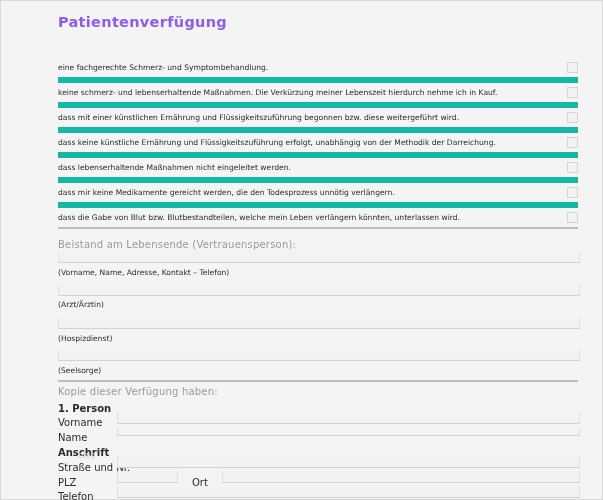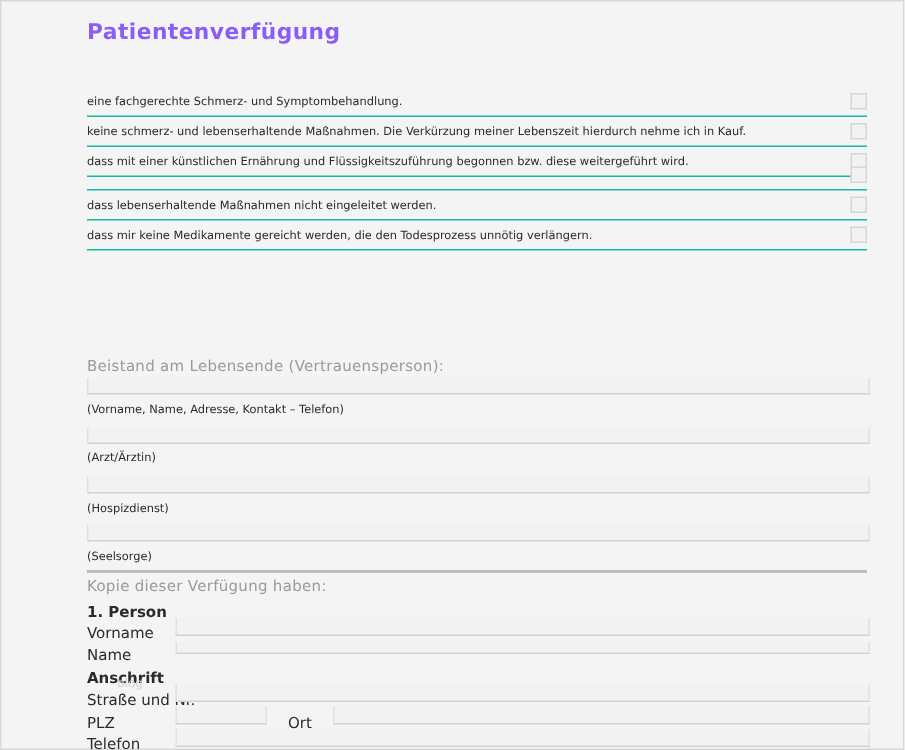--- a/index.html
+++ b/index.html
@@ -13,21 +13,21 @@
     .frame {
       position: absolute; left: 0; top: 0; width: 601px; height: 498px;
       border: 1px solid #d8d8d8; background: #f4f4f4;
     }
     .title {
       position: absolute; left: 58px; top: 14px;
       font-size: 14.5px; font-weight: bold; letter-spacing: 0.3px; color: #8b5cf6;
     }
     .rows { position: absolute; left: 58px; top: 58px; width: 520px; }
     .row {
-      position: relative; border-bottom: 1px solid #14b8a6;
+      position: relative; border-bottom: 6px solid #14b8a6;
       font-size: 7.6px; line-height: 11px; color: #2a2a2a;
       padding: 4px 30px 4px 0;
     }
     .row .cb {
       position: absolute; right: 0; bottom: 4px;
       width: 9px; height: 9px; border: 1px solid #d6d6d6; background: #f2f2f2;
     }
     .row.last { border-bottom: 2px solid #bdbdbd; }
     .sec-head {
       position: absolute; left: 58px; font-size: 10px; color: #9a9a9a; letter-spacing: 0.2px;
@@ -52,23 +52,24 @@
 <body>
 
 <div class="frame"></div>
 
 <div class="title">Patientenverfügung</div>
 
 <div class="rows">
   <div class="row"><span>eine fachgerechte Schmerz- und Symptombehandlung.</span><span class="cb"></span></div>
   <div class="row"><span>keine schmerz- und lebenserhaltende Maßnahmen. Die Verkürzung meiner Lebenszeit hierdurch nehme ich in Kauf.</span><span class="cb"></span></div>
   <div class="row"><span>dass mit einer künstlichen Ernährung und Flüssigkeitszuführung begonnen bzw. diese weitergeführt wird.</span><span class="cb"></span></div>
-  <div class="row"><span class="cb"></span></div>
+  <div class="row"><span>dass keine künstliche Ernährung und Flüssigkeitszuführung erfolgt, unabhängig von der Methodik der Darreichung.</span><span class="cb"></span></div>
   <div class="row"><span>dass lebenserhaltende Maßnahmen nicht eingeleitet werden.</span><span class="cb"></span></div>
   <div class="row"><span>dass mir keine Medikamente gereicht werden, die den Todesprozess unnötig verlängern.</span><span class="cb"></span></div>
+  <div class="row last"><span>dass die Gabe von Blut bzw. Blutbestandteilen, welche mein Leben verlängern könnten, unterlassen wird.</span><span class="cb"></span></div>
 </div>
 
 <div class="sec-head" style="top:239px">Beistand am Lebensende (Vertrauensperson):</div>
 <div class="field" style="top:252px"></div>
 <div class="flabel" style="top:268px">(Vorname, Name, Adresse, Kontakt – Telefon)</div>
 <div class="field" style="top:285px"></div>
 <div class="flabel" style="top:300px">(Arzt/Ärztin)</div>
 <div class="field" style="top:318px"></div>
 <div class="flabel" style="top:334px">(Hospizdienst)</div>
 <div class="field" style="top:350px"></div>

